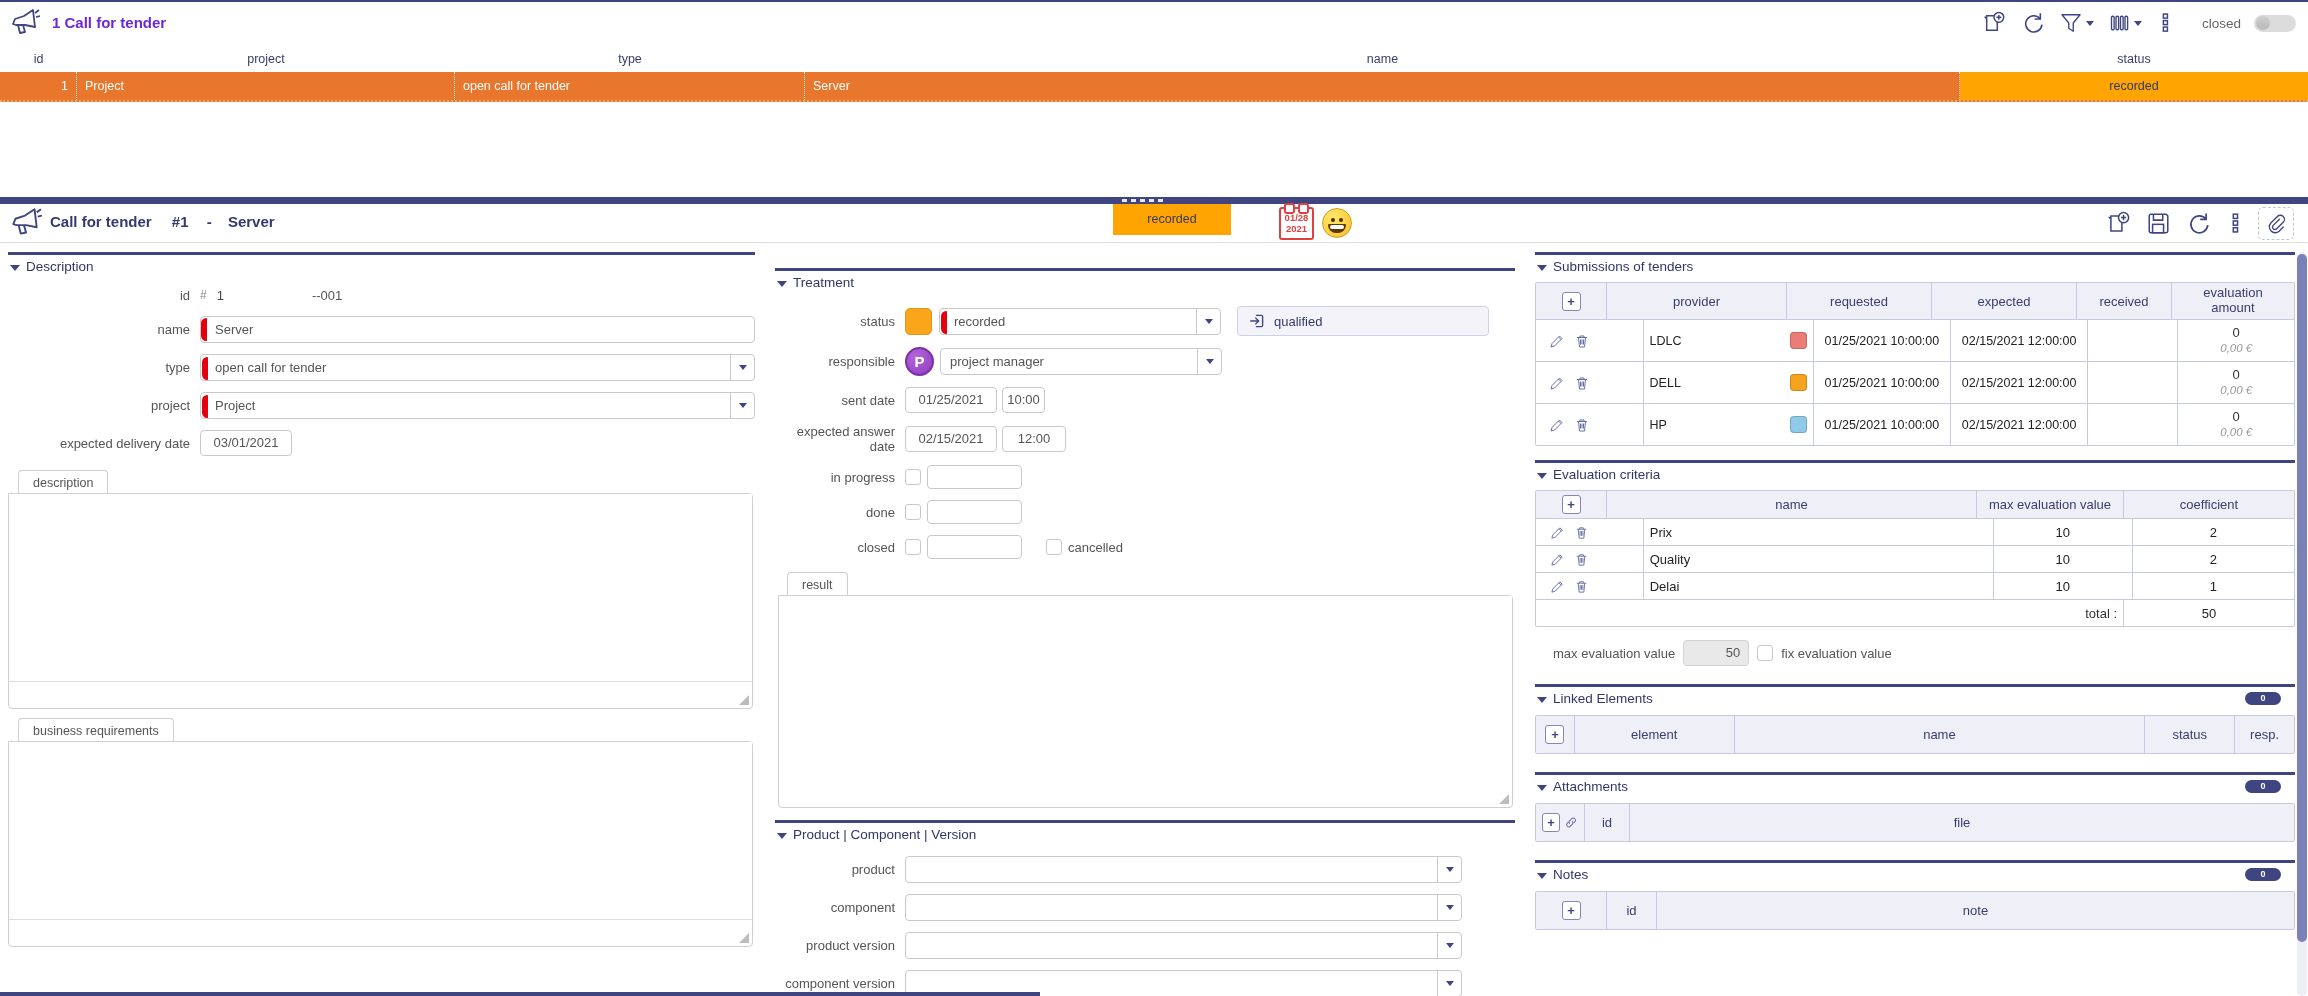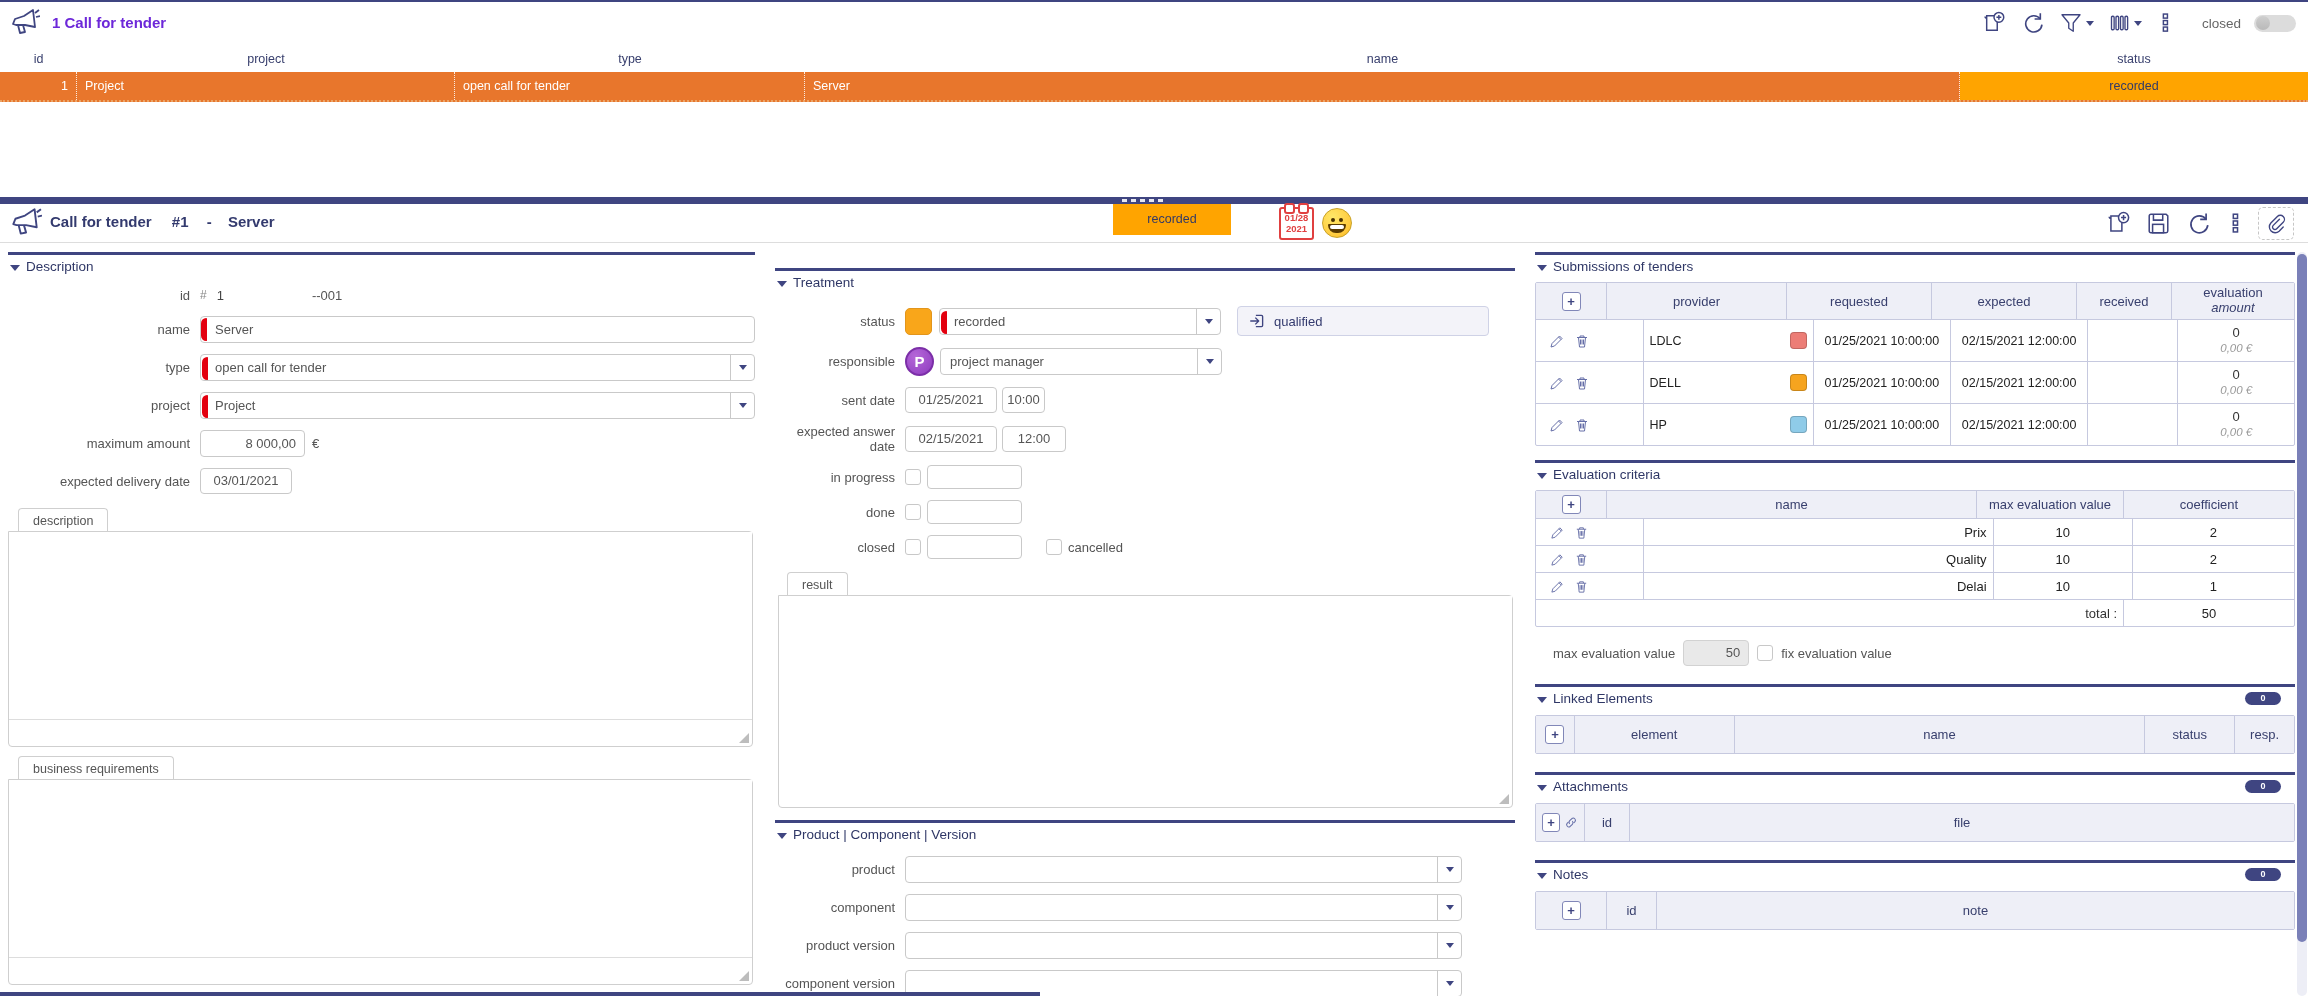--- a/index.html
+++ b/index.html
@@ -127,31 +127,31 @@
   .sec-product { margin-top:12px; }
 
   
   .t { border:1px solid #C6C9DF; border-radius:2px; }
   .trow { display:flex; align-items:stretch; border-top:1px solid #C6C9DF; }
   .trow:first-child { border-top:none; }
   .th { background:#EEEFF7; color:#39406E; font-size:13px; }
   .tc { display:flex; align-items:center; justify-content:center; border-left:1px solid #C6C9DF;
         padding:2px 6px; text-align:center; }
   .tc:first-child { border-left:none; }
-  .tc.left { justify-content:flex-end; text-align:left;margin-left:40px; }
+  .tc.left { justify-content:space-between; text-align:left;margin-left:40px; }
   .plusbox { width:19px; height:19px; border:1px solid #8187B8; border-radius:3px; background:#fff;
              color:#3F4581; font-weight:bold; display:flex; align-items:center; justify-content:center;
              cursor:pointer; font-size:13px; line-height:1; }
   .plusbox::before { content:"+"; }
   .rowicons { display:flex; gap:9px; align-items:center; justify-content:center; }
   .chip { width:17px; height:17px; border-radius:4px; border:1px solid rgba(0,0,0,.18); margin-left:auto; }
   .twoline { display:flex; flex-direction:column; line-height:1.25; }
   .twoline .a { color:#333; } .twoline .b { color:#999; font-style:italic; font-size:11.5px; }
   .hdr2 { display:flex; flex-direction:column; line-height:1.15; }
-  .hdr2 .it { font-style:italic; }
+  .hdr2 .it { }
   .subm .trow.data { height:42px; }
   .subm .c-act{width:70px;} .subm .c-prov{width:180px;} .subm .c-req{width:145px;}
   .subm .c-exp{width:145px;} .subm .c-rec{width:95px;} .subm .c-eval{width:123px;}
   .subm .d { color:#222; font-size:12.5px; }
   .crit .trow { height:27px; }
   .crit .c-act{width:70px;} .crit .c-name{width:370px;} .crit .c-max{width:147px;} .crit .c-coef{width:171px;}
   .crit .footer .blank { width:440px; border-left:none; }
   .crit .footer .total { width:147px; justify-content:flex-end; border-left:none; color:#333; }
   .maxevalrow { display:flex; align-items:center; margin-top:13px; padding-left:18px; gap:8px; color:#555; }
   .maxevalrow .dis { width:66px; height:26px; background:#E9E9E9; border:1px solid #D2D2D2; border-radius:4px;
@@ -349,25 +349,20 @@
         <span class="flabel">project</span>
         <span class="sel" style="flex:1;">
           <span class="reqmark"></span>
           <span class="val">Project</span>
           <span class="ddbtn">
               <i></i>
             </span>
         </span>
       </div>
 
-      <div class="frow">
-        <span class="flabel">maximum amount</span>
-        <input class="inp" style="width: 105px; text-align: right;" value="8 000,00">
-        <span class="euro">€</span>
-      </div>
 
       <div class="frow">
         <span class="flabel">expected delivery date</span>
         <span class="datebox" style="width:92px;">03/01/2021</span>
       </div>
 
       <div class="tabwrap">
         <span class="tab">description</span>
         <div class="bigbox panel-desc" style="margin-left:-10px;width:745px;">
           <textarea style=""></textarea>

